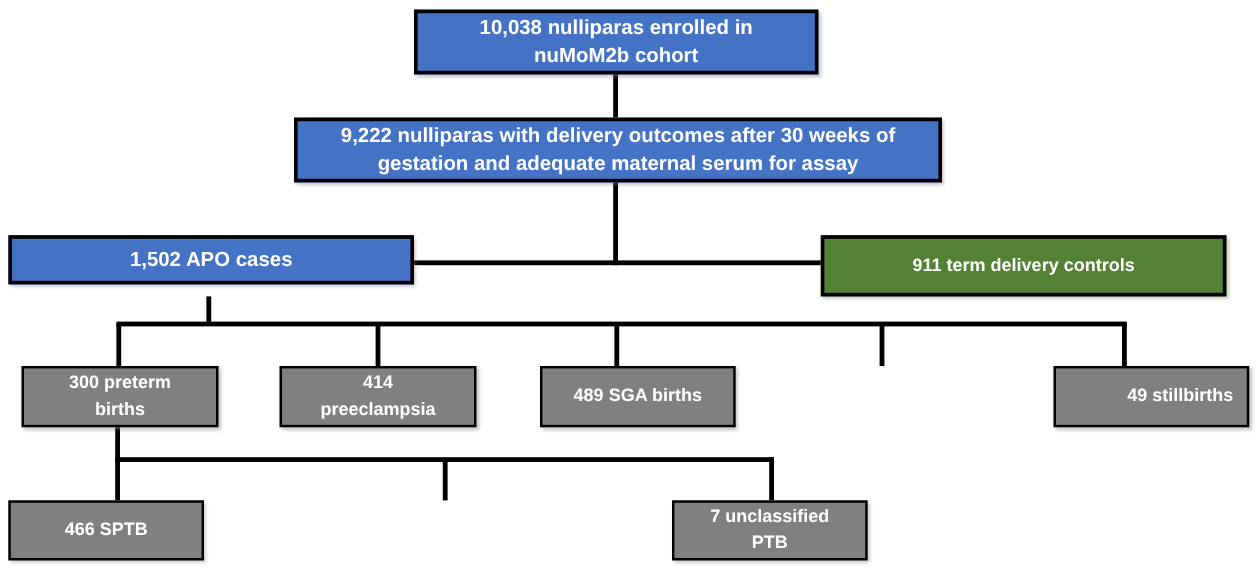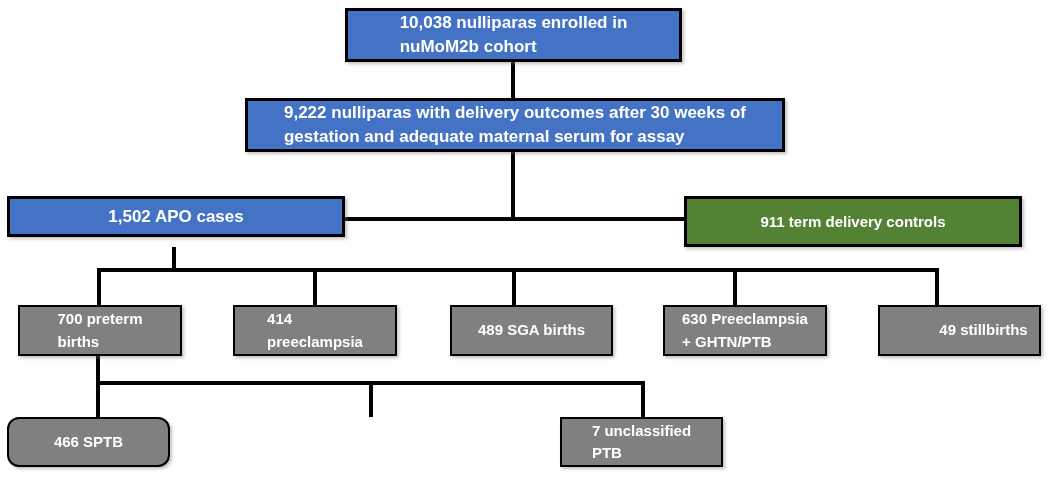--- a/index.html
+++ b/index.html
@@ -14,21 +14,21 @@
     background: #ffffff;
     font-family: "Liberation Sans", sans-serif;
     overflow: hidden;
   }
   .node {
     position: absolute;
     box-sizing: border-box;
     display: flex;
     align-items: center;
     justify-content: center;
-    text-align: left;
+    text-align: center;
     white-space: pre-line;
     color: var(--text, #ffffff);
     font-weight: bold;
     box-shadow: 2px 2px 3px rgba(120,120,120,0.45);
   }
   .node.blue {
     background: var(--blue, #4472C4);
     border: 3px solid var(--border, #000000);
     font-size: 17px;
     line-height: 1.4;
@@ -53,21 +53,21 @@
   
   #n-enrolled      { left: 345px; top:   8px; width: 337px; height: 54px; }
   #n-outcomes      { left: 245px; top:  98px; width: 540px; height: 54px; }
   #n-apo           { left:   7px; top: 196px; width: 338px; height: 41px; }
   #n-controls      { left: 684px; top: 196px; width: 338px; height: 51px; }
   #n-preterm       { left:  18px; top: 305px; width: 164px; height: 51px; }
   #n-preeclampsia  { left: 233px; top: 305px; width: 164px; height: 51px; }
   #n-sga           { left: 450px; top: 305px; width: 163px; height: 51px; }
   #n-pe-ghtn       { left: 663px; top: 305px; width: 164px; height: 51px; }
   #n-stillbirths   { left: 878px; top: 305px; width: 163px; height: 51px; padding-left: 48px; }
-  #n-sptb          { left:   7px; top: 417px; width: 163px; height: 50px; border-radius: 12px; }
+  #n-sptb          { left:   7px; top: 417px; width: 163px; height: 50px; }
   #n-mi-ptb        { left: 288px; top: 417px; width: 164px; height: 50px; }
   #n-unclassified  { left: 560px; top: 417px; width: 163px; height: 50px; }
 
   
   #c-v1 { left: 511px; top:  62px; width:   4px; height: 36px; }
   #c-v2 { left: 511px; top: 152px; width:   4px; height: 69px; }
   #c-h1 { left: 345px; top: 217px; width: 339px; height:  4px; }
   #c-v3 { left: 172px; top: 247px; width:   4px; height: 23px; }
   #c-h2 { left:  97px; top: 268px; width: 842px; height:  4px; }
   #c-d1 { left:  97px; top: 270px; width:   4px; height: 35px; }
@@ -103,30 +103,28 @@
   <div class="node blue" id="n-enrolled">10,038 nulliparas enrolled in
 nuMoM2b cohort</div>
 
   <div class="node blue" id="n-outcomes">9,222 nulliparas with delivery outcomes after 30 weeks of
 gestation and adequate maternal serum for assay</div>
 
   <div class="node blue" id="n-apo">1,502 APO cases</div>
 
   <div class="node green" id="n-controls">911 term delivery controls</div>
 
-  <div class="node gray" id="n-preterm">700 preterm
+  <div class="node gray" id="n-preterm">300 preterm
 births</div>
 
   <div class="node gray" id="n-preeclampsia">414
 preeclampsia</div>
 
   <div class="node gray" id="n-sga">489 SGA births</div>
 
-  <div class="node gray" id="n-pe-ghtn">630 Preeclampsia
-+ GHTN/PTB</div>
 
   <div class="node gray" id="n-stillbirths">49 stillbirths</div>
 
   <div class="node gray" id="n-sptb">466 SPTB</div>
 
 
   <div class="node gray" id="n-unclassified">7 unclassified
 PTB</div>
 
 </div>

